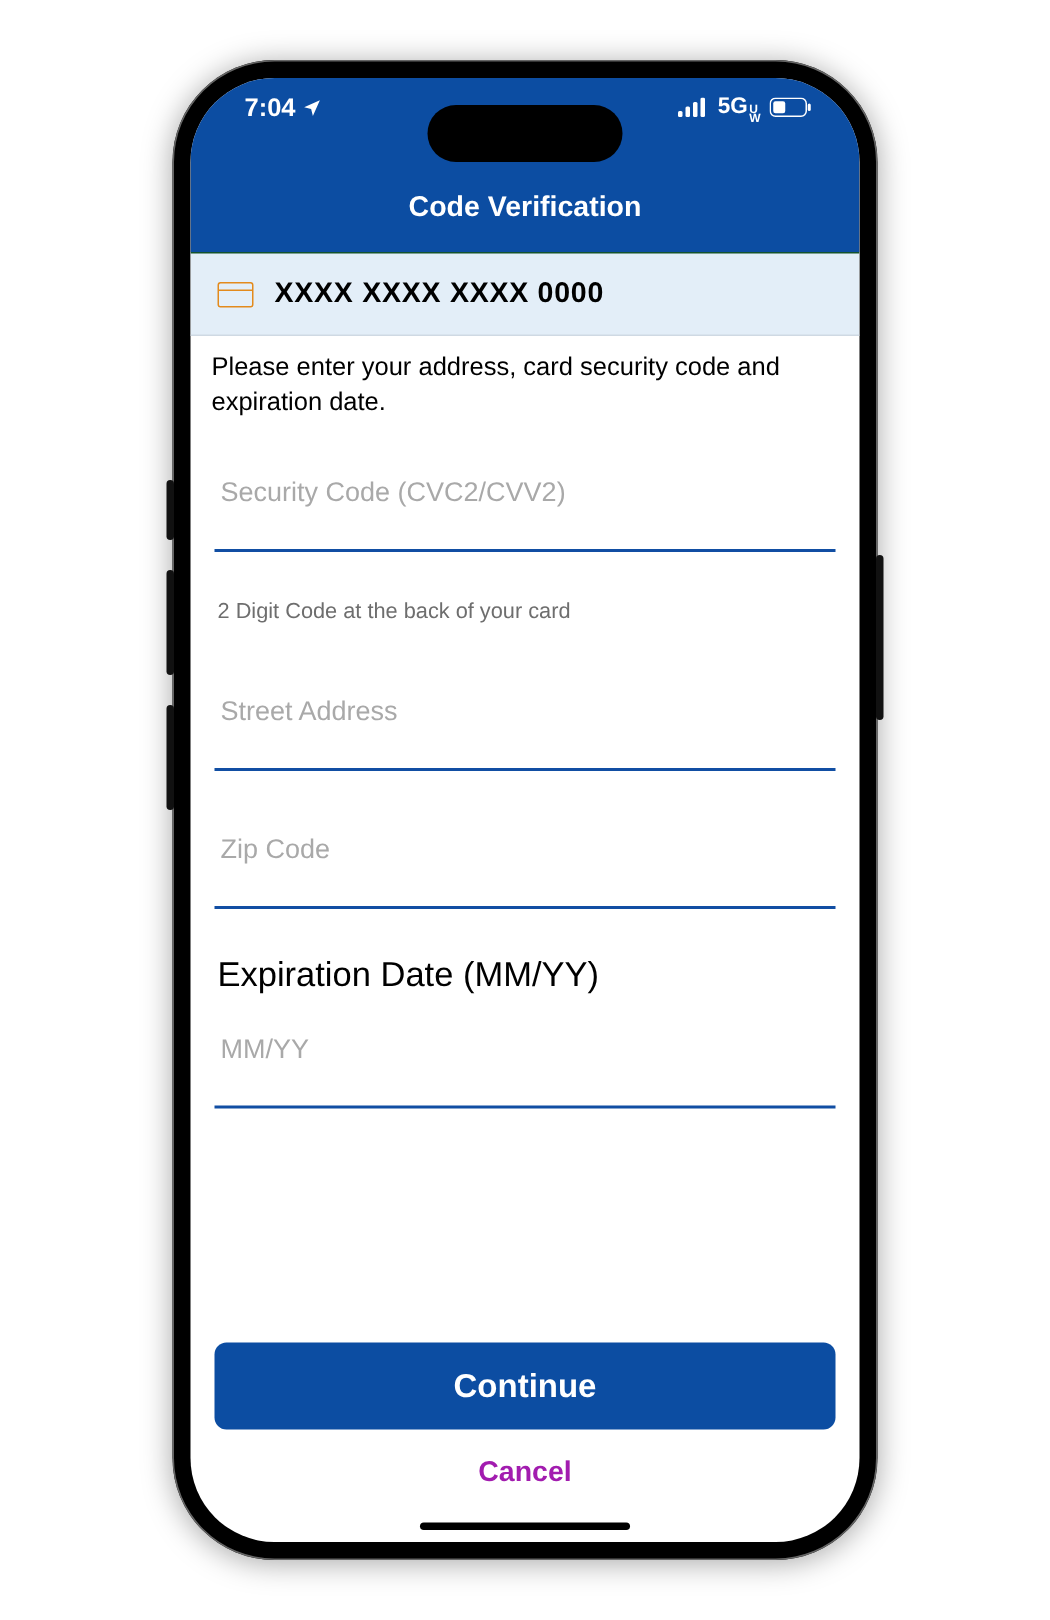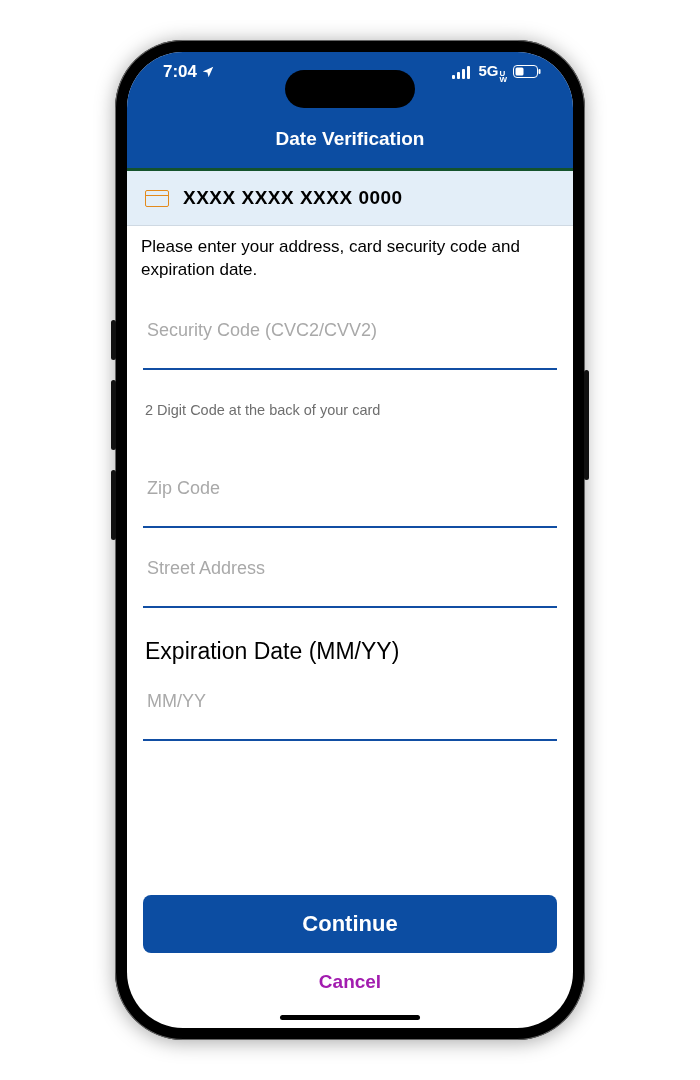--- a/index.html
+++ b/index.html
@@ -83,21 +83,21 @@
   .page-title {
     text-align: center;
     font-size: 19px;
     font-weight: 700;
     padding: 18px 0 18px;
   }
 
   
   .card-strip {
     background: #e3eef8;
-    border-top: 3px solid #14532d;
+    border-top: 1px solid #14532d;
     border-bottom: 1px solid #cfd9e3;
     padding: 16px 18px;
     display: flex;
     align-items: center;
     gap: 14px;
   }
   .card-icon {
     width: 24px; height: 17px;
     border: 1.5px solid #e38a1c;
     border-radius: 2px;
@@ -238,42 +238,42 @@
           <span class="battery">
             <svg width="28" height="14" viewBox="0 0 28 14">
               <rect x="0.5" y="0.5" width="24" height="12" rx="3.5" fill="none" stroke="#fff" stroke-width="1"></rect>
               <rect x="2.5" y="2.5" width="8" height="8" rx="1.5" fill="#fff"></rect>
               <rect x="25.5" y="4" width="2" height="5" rx="1" fill="#fff"></rect>
             </svg>
           </span>
         </div>
       </div>
 
-      <div class="page-title">Date Verification</div>
+      <div class="page-title">Code Verification</div>
     </div>
 
     <div class="card-strip">
       <span class="card-icon"></span>
       <span class="masked-number">XXXX XXXX XXXX 0000</span>
     </div>
 
     <div class="content">
       <div class="instruction">Please enter your address, card security code and expiration date.</div>
 
       <div class="field">
         <input type="text" placeholder="Security Code (CVC2/CVV2)" style="">
       </div>
       <div class="helper">2 Digit Code at the back of your card</div>
 
+      <div class="field">
+        <input type="text" placeholder="Street Address" style="">
+      </div>
+
       <div class="field" style="margin-top:12px">
         <input type="text" placeholder="Zip Code" style="">
-      </div>
-
-      <div class="field">
-        <input type="text" placeholder="Street Address" style="">
       </div>
 
       <div class="section-label">Expiration Date (MM/YY)</div>
 
       <div class="field">
         <input type="text" placeholder="MM/YY" style="">
       </div>
 
       <div class="spacer"></div>
 

